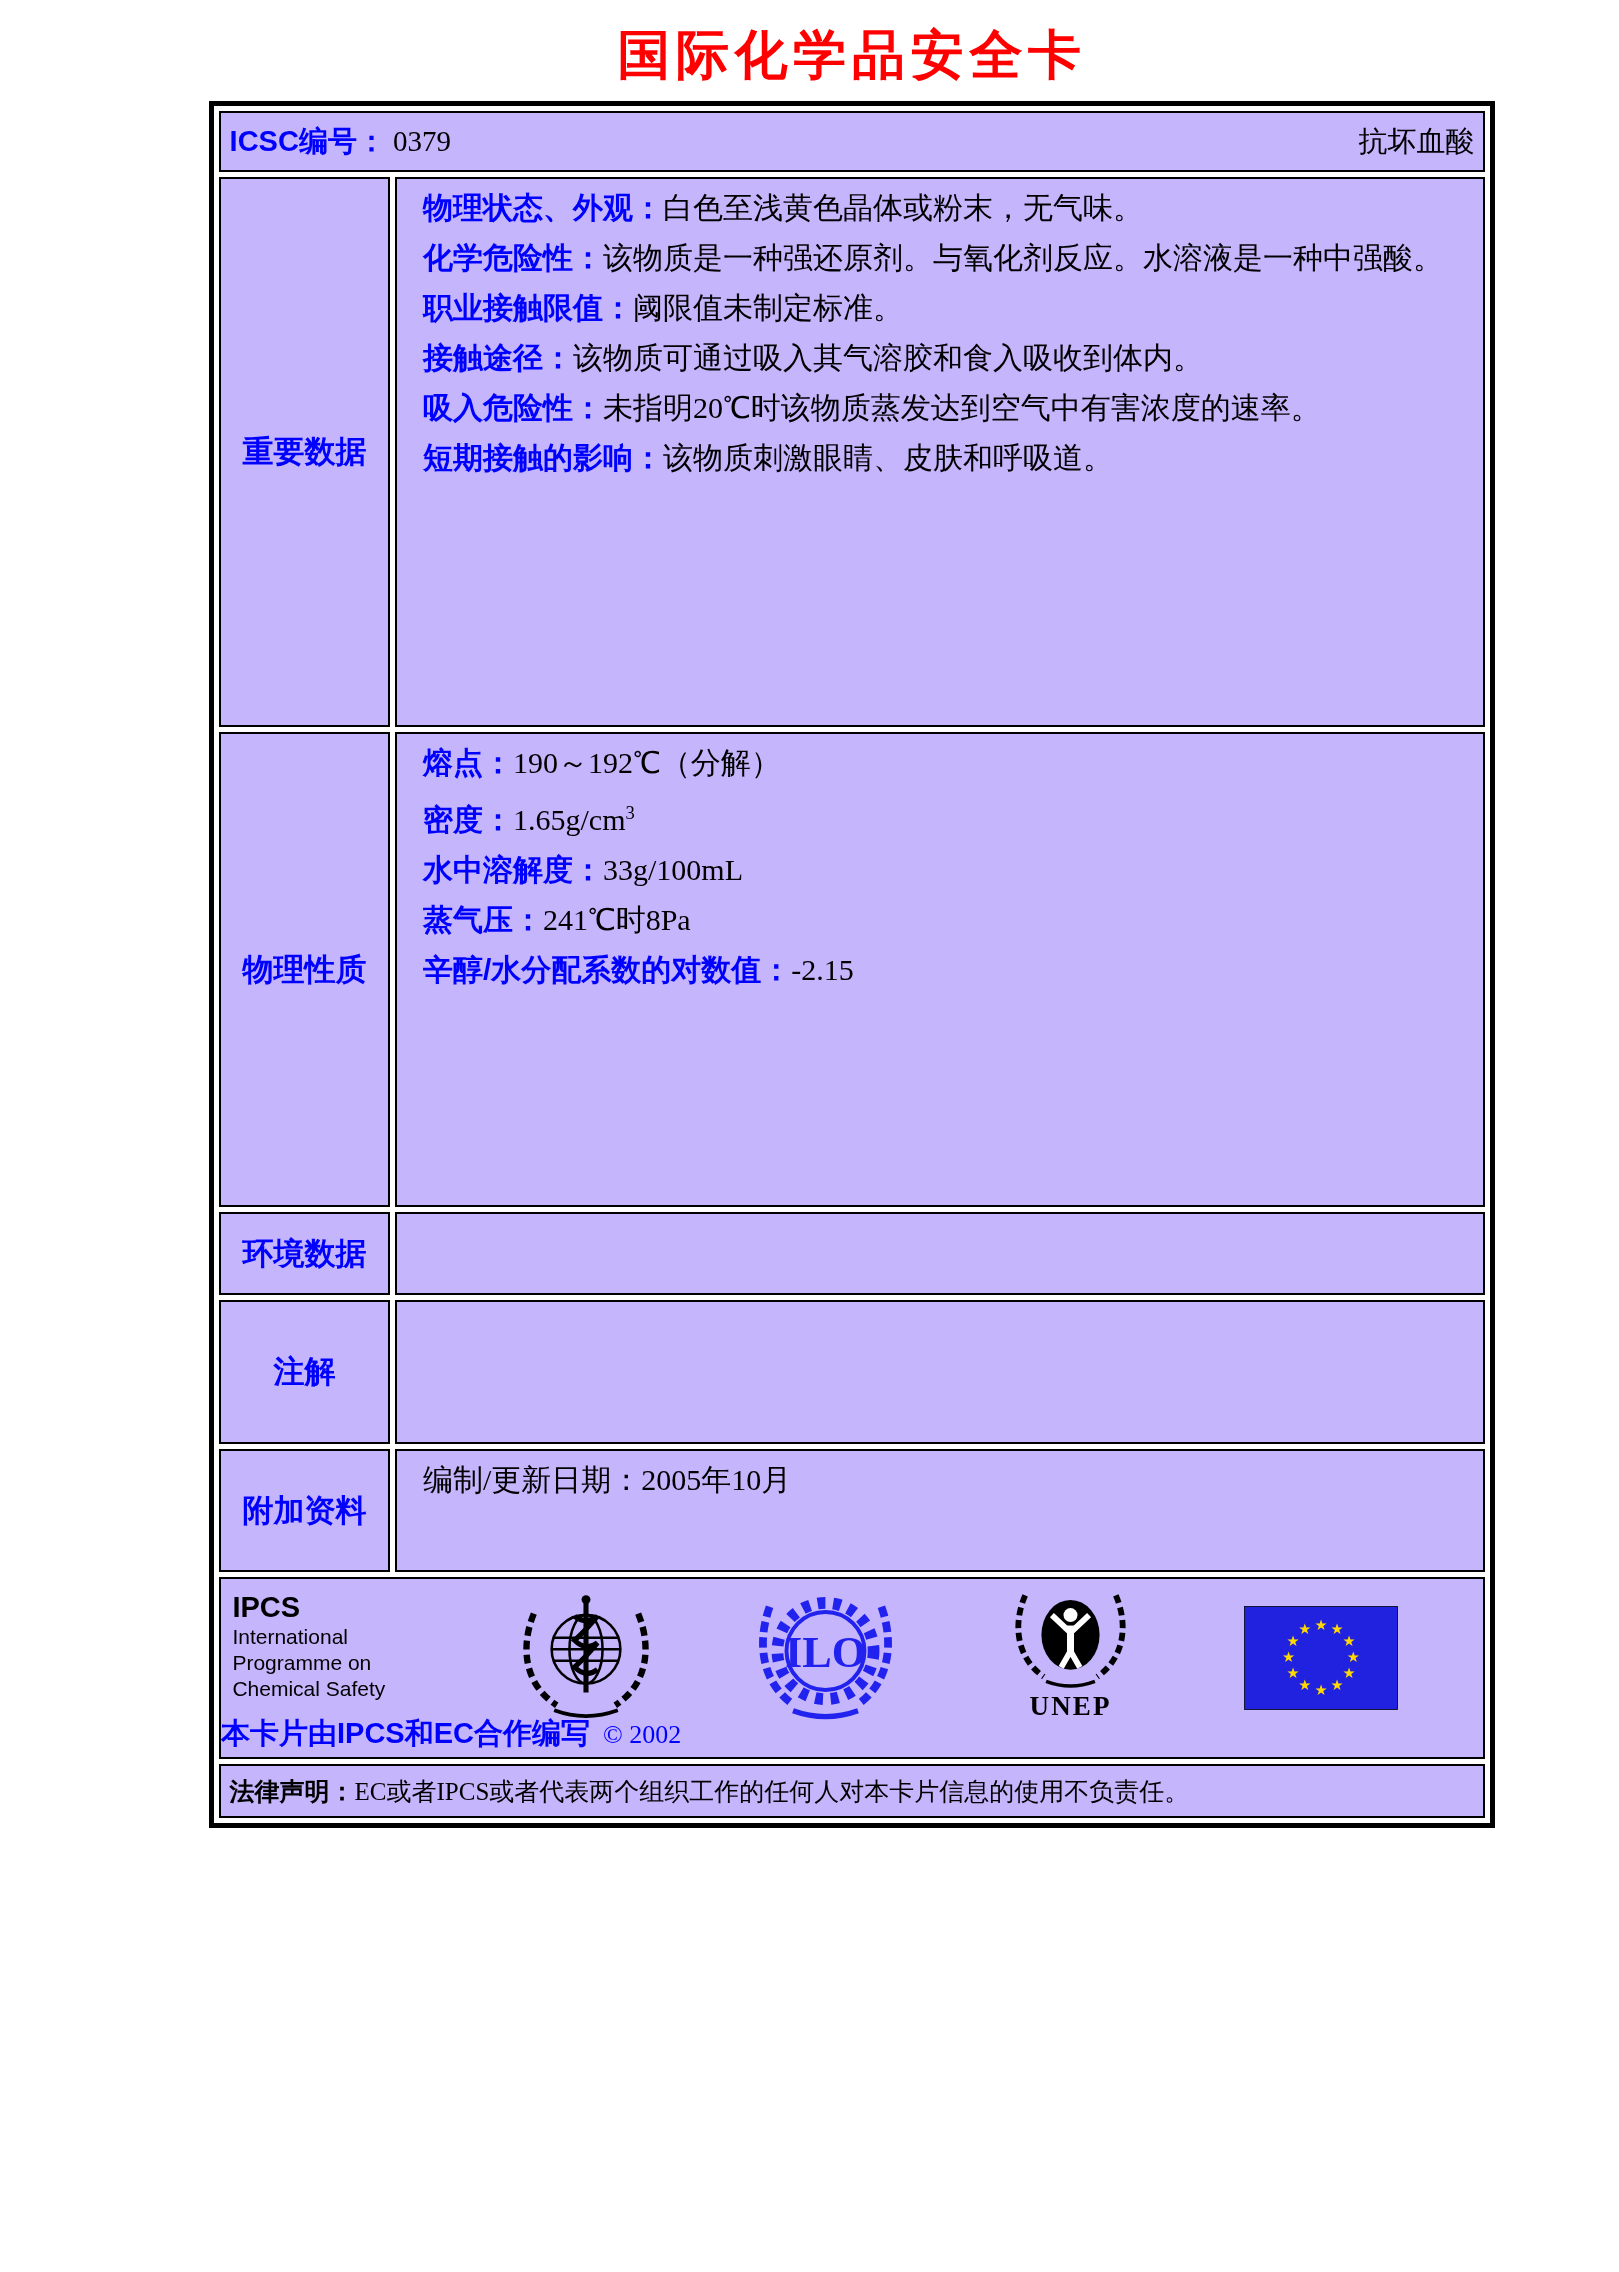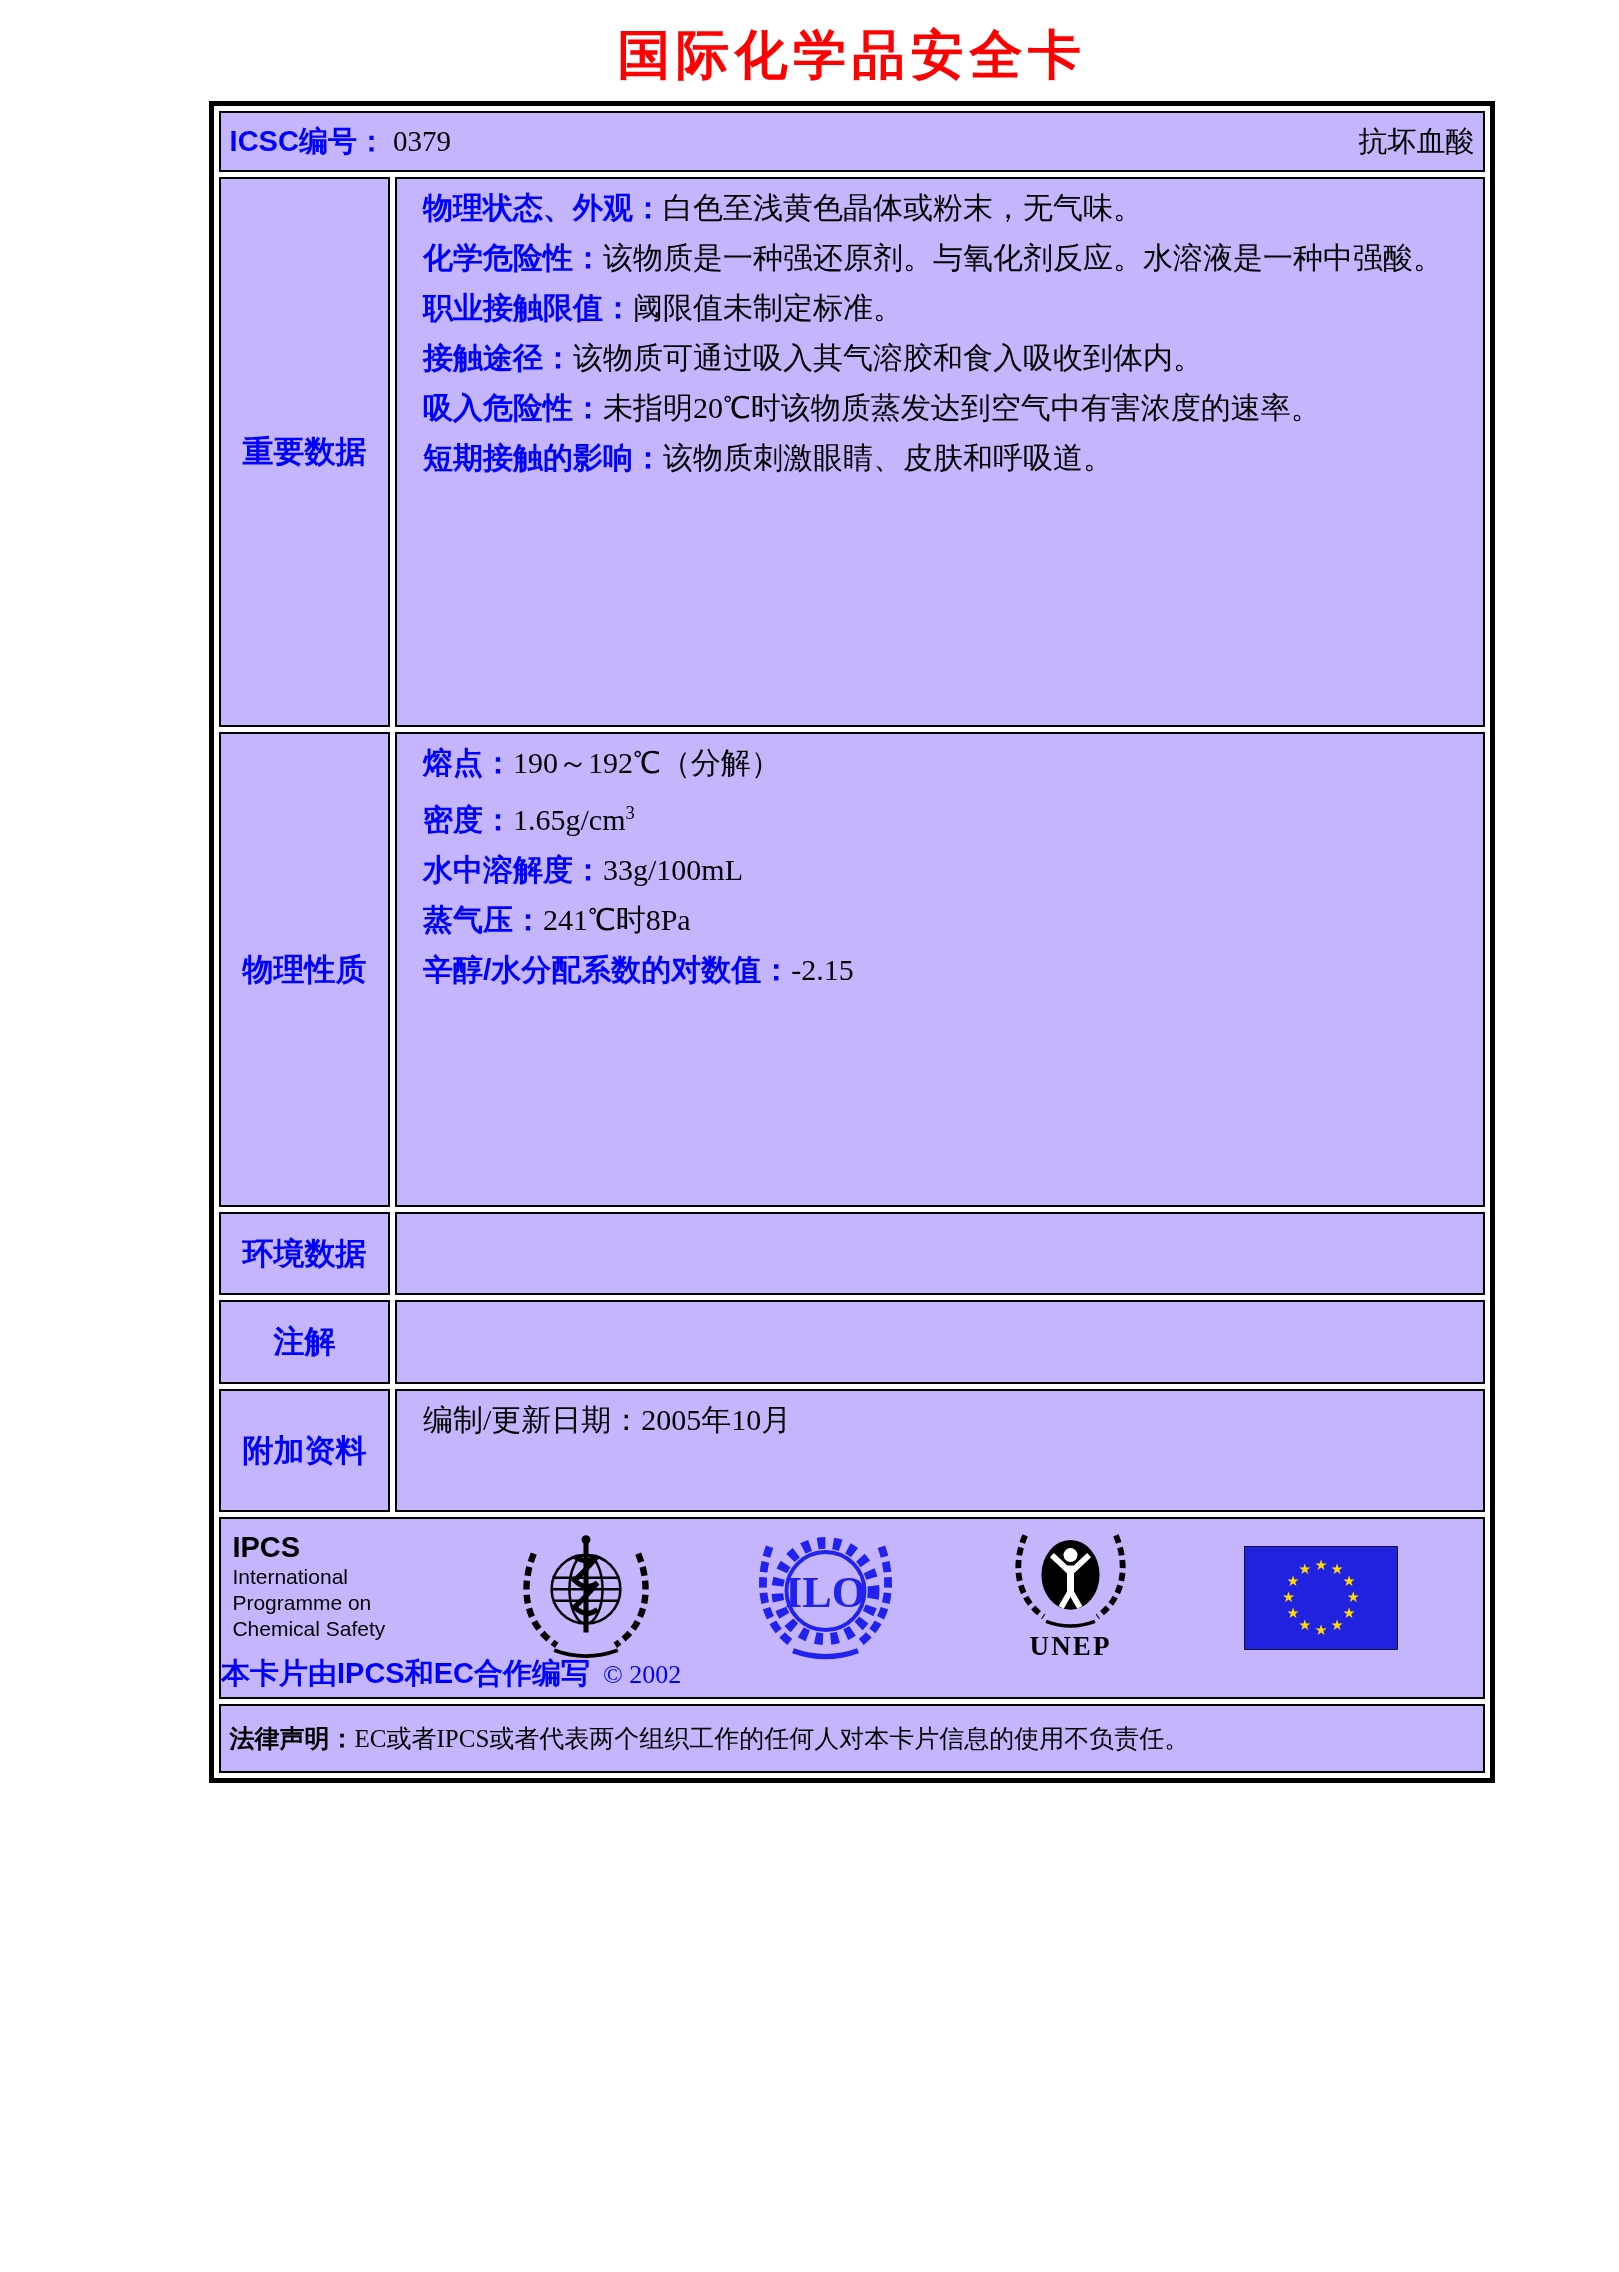--- a/index.html
+++ b/index.html
@@ -36,24 +36,24 @@
     border: 2.9px solid #000;
     vertical-align: middle;
     padding: 1.4px 8.6px;
     background: #c4b5fd;
     overflow: hidden;
   }
   tr.r1 td { height: 61px; }
   tr.r2 td { height: 550px; }
   tr.r3 td { height: 475px; }
   tr.r4 td { height: 83px; }
-  tr.r5 td { height: 84px; }
+  tr.r5 td { height: 144px; }
   tr.r6 td { height: 123px; }
   tr.r7 td { height: 182px; margin-top: 16px; }
-  tr.r8 td { height: 69px; }
+  tr.r8 td { height: 54px; }
   td.content { vertical-align: top; padding-top: 4.3px; padding-left: 26px; }
   td.section-label {
     text-align: center;
     color: #0000ff;
     font-family: "Liberation Sans", sans-serif;
     font-weight: bold;
     font-size: 31px;
     padding: 0 2.9px;
   }
   .icsc-row {

